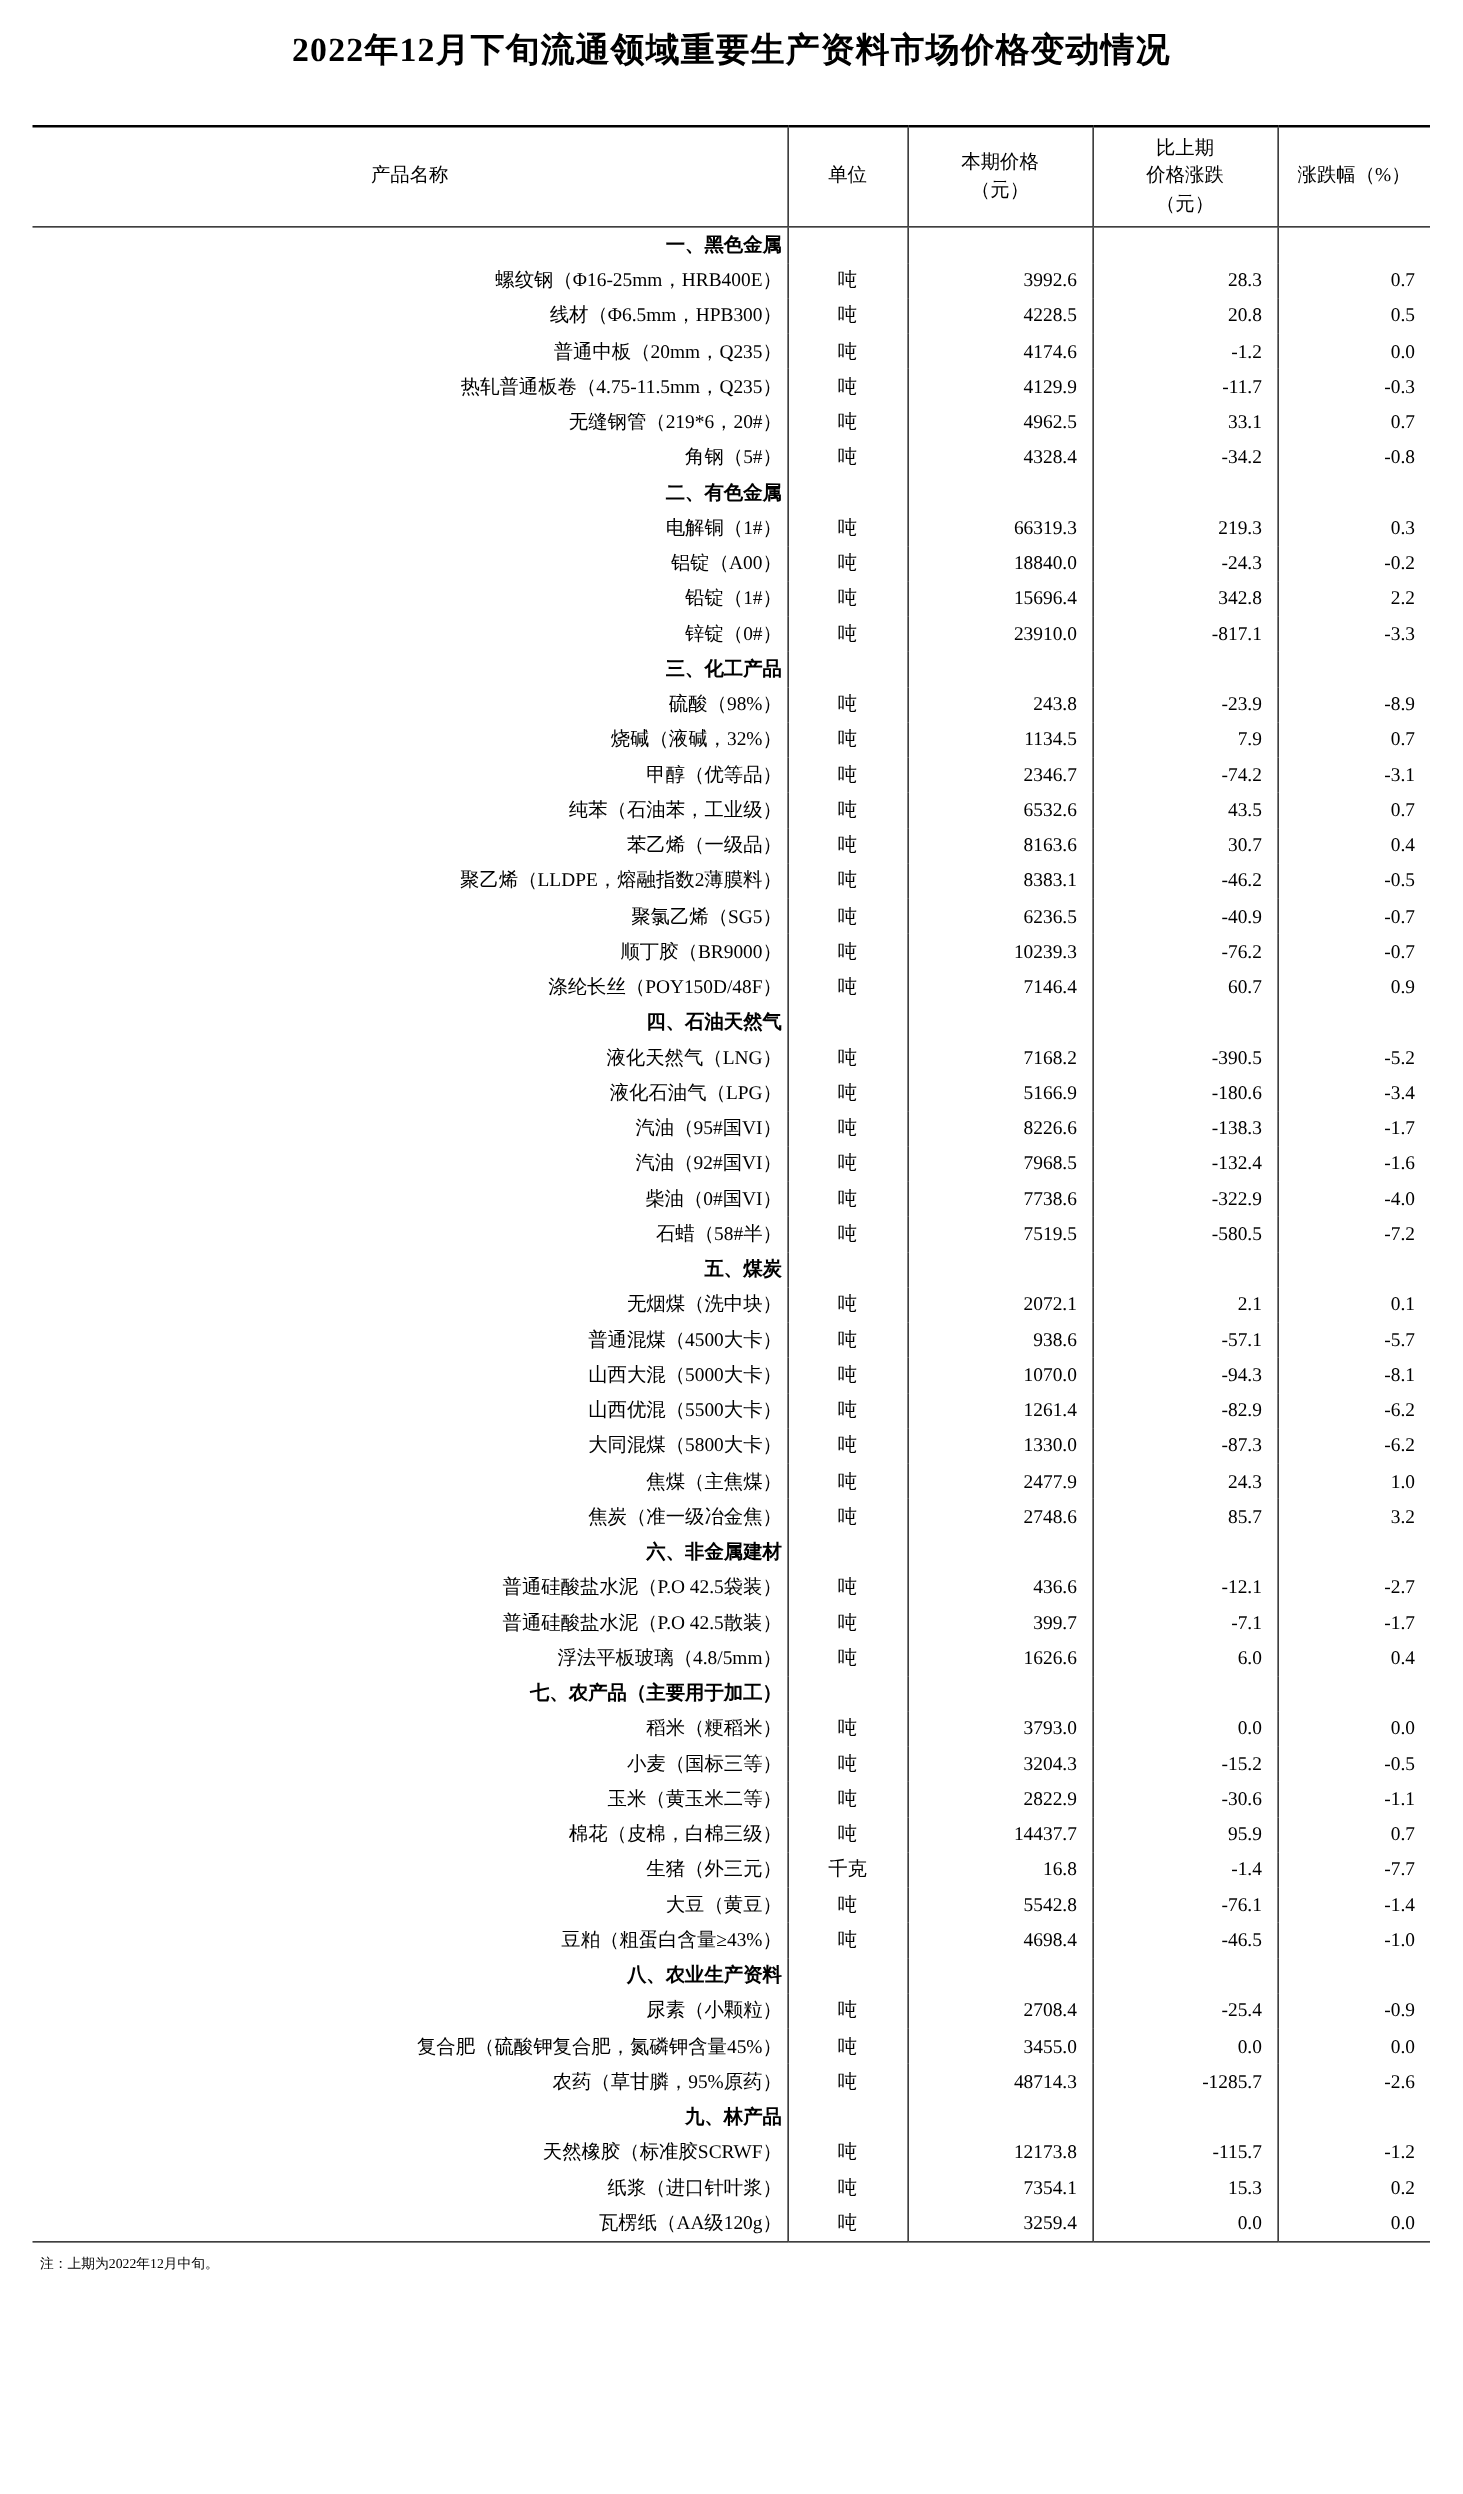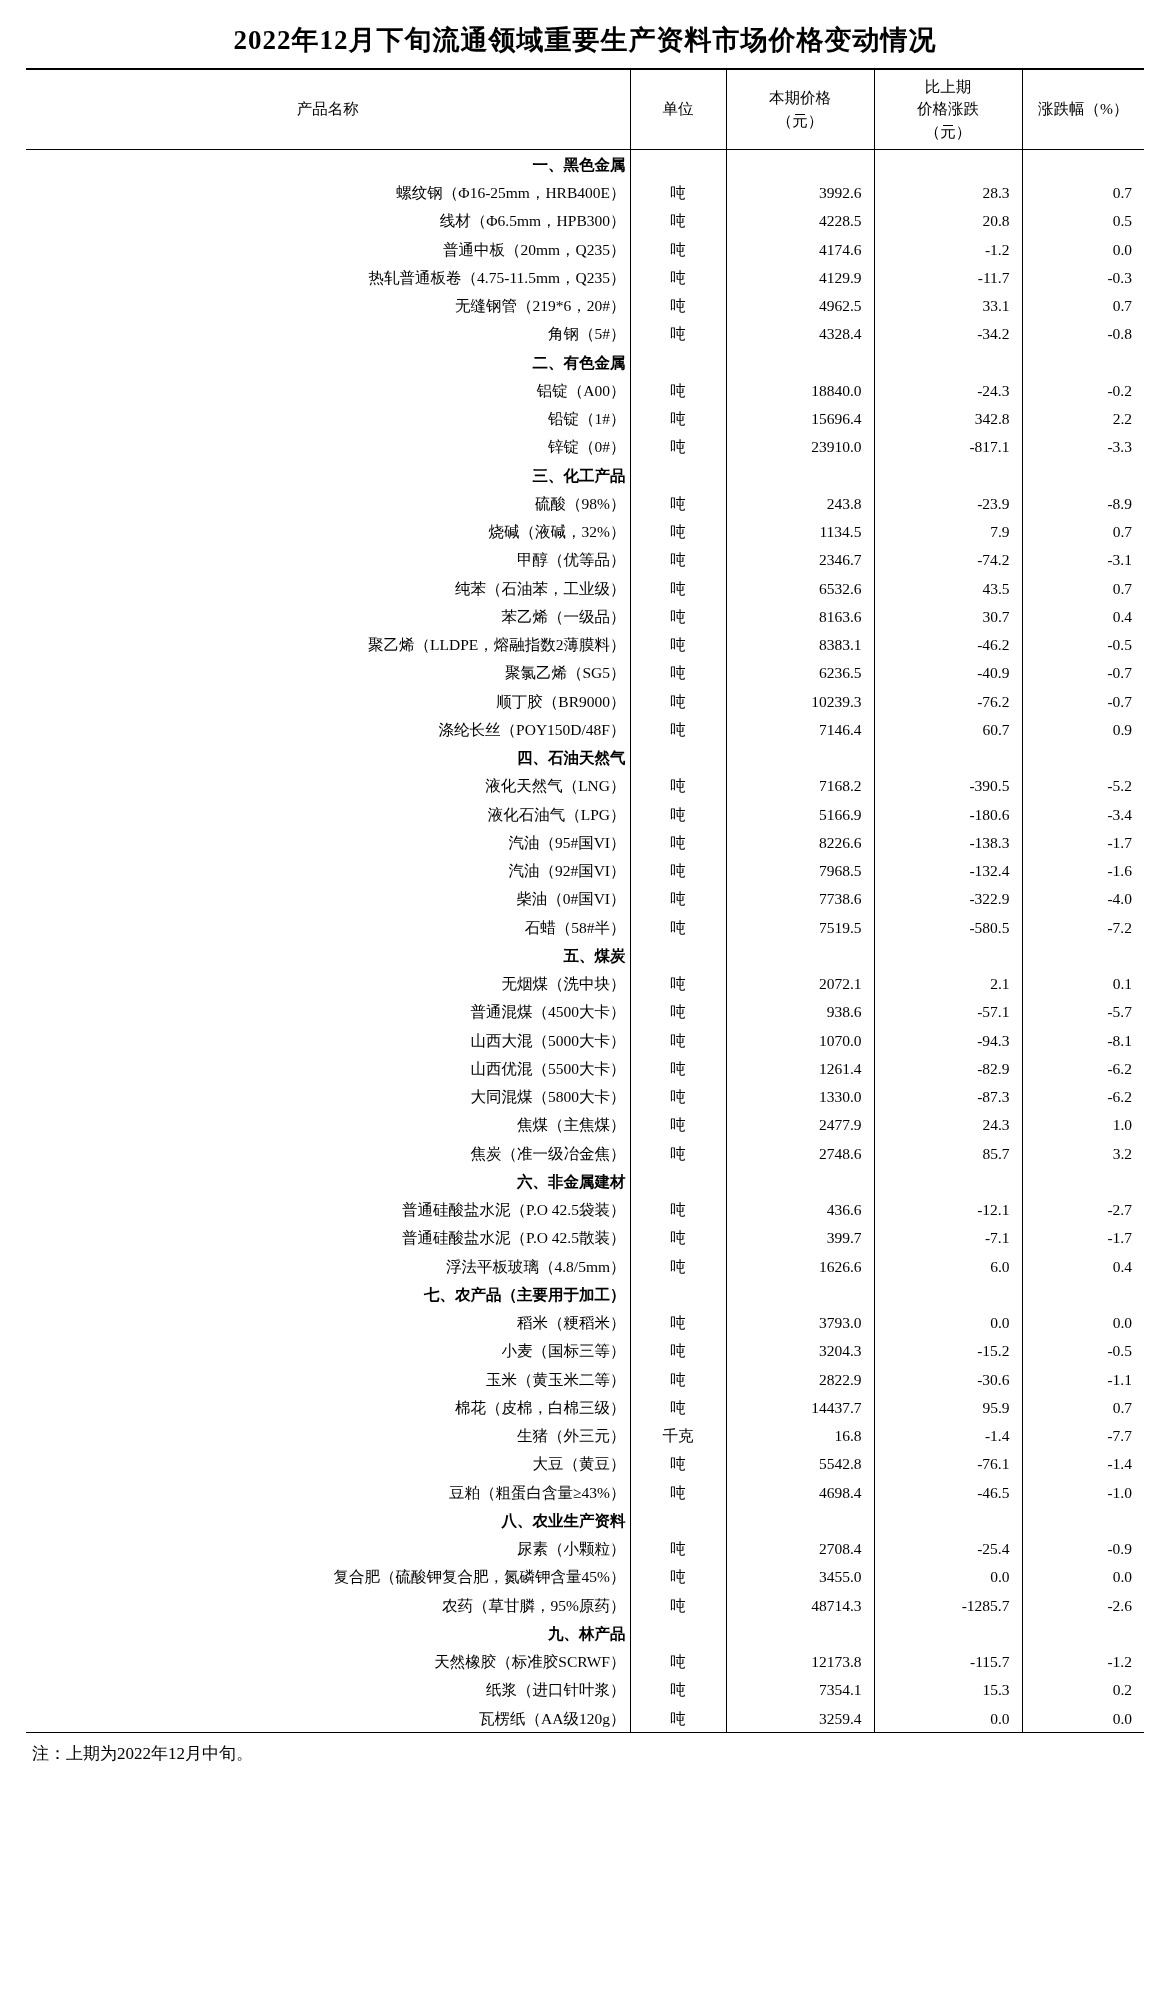--- a/index.html
+++ b/index.html
@@ -17,21 +17,21 @@
     width: 1170px;
     box-sizing: border-box;
     padding: 0 26px;
   }
   .doc-title {
     text-align: center;
     font-size: 27px;
     font-weight: bold;
     letter-spacing: 1px;
     padding-top: 22px;
-    padding-bottom: 10px;
+    padding-bottom: 42px;
     font-family: "Liberation Serif", "DejaVu Serif", serif;
   }
   table.price-table {
     width: 1118px;
     margin: 0 auto;
     border-collapse: collapse;
     font-size: 15.5px;
     table-layout: fixed;
   }
   table.price-table col.c-name   { width: 604px; }
@@ -71,21 +71,21 @@
     font-weight: bold;
   }
   tr.item td.name {
     padding-left: 78px;
   }
   .last-row td { border-bottom: 1.1px solid #000; }
 
   .note {
     width: 1118px;
     margin: 0 auto;
-    font-size: 17px;
+    font-size: 11px;
     padding-top: 9px;
     padding-left: 6px;
     text-align: left;
   }
   .spacer { height: 30px; }
 </style>
 </head>
 <body>
 
 <div class="page">
@@ -167,20 +167,27 @@
           <td class="num first-num">-0.8</td>
         </tr>
         <tr class="group">
           <td class="name">二、有色金属</td>
           <td class="unit"></td>
           <td class="num first-num"></td>
           <td class="num first-num"></td>
           <td class="num first-num"></td>
         </tr>
         <tr class="item">
+          <td class="name">电解铜（1#）</td>
+          <td class="unit">吨</td>
+          <td class="num first-num">66319.3</td>
+          <td class="num first-num">219.3</td>
+          <td class="num first-num">0.3</td>
+        </tr>
+        <tr class="item">
           <td class="name">铝锭（A00）</td>
           <td class="unit">吨</td>
           <td class="num first-num">18840.0</td>
           <td class="num first-num">-24.3</td>
           <td class="num first-num">-0.2</td>
         </tr>
         <tr class="item">
           <td class="name">铅锭（1#）</td>
           <td class="unit">吨</td>
           <td class="num first-num">15696.4</td>

